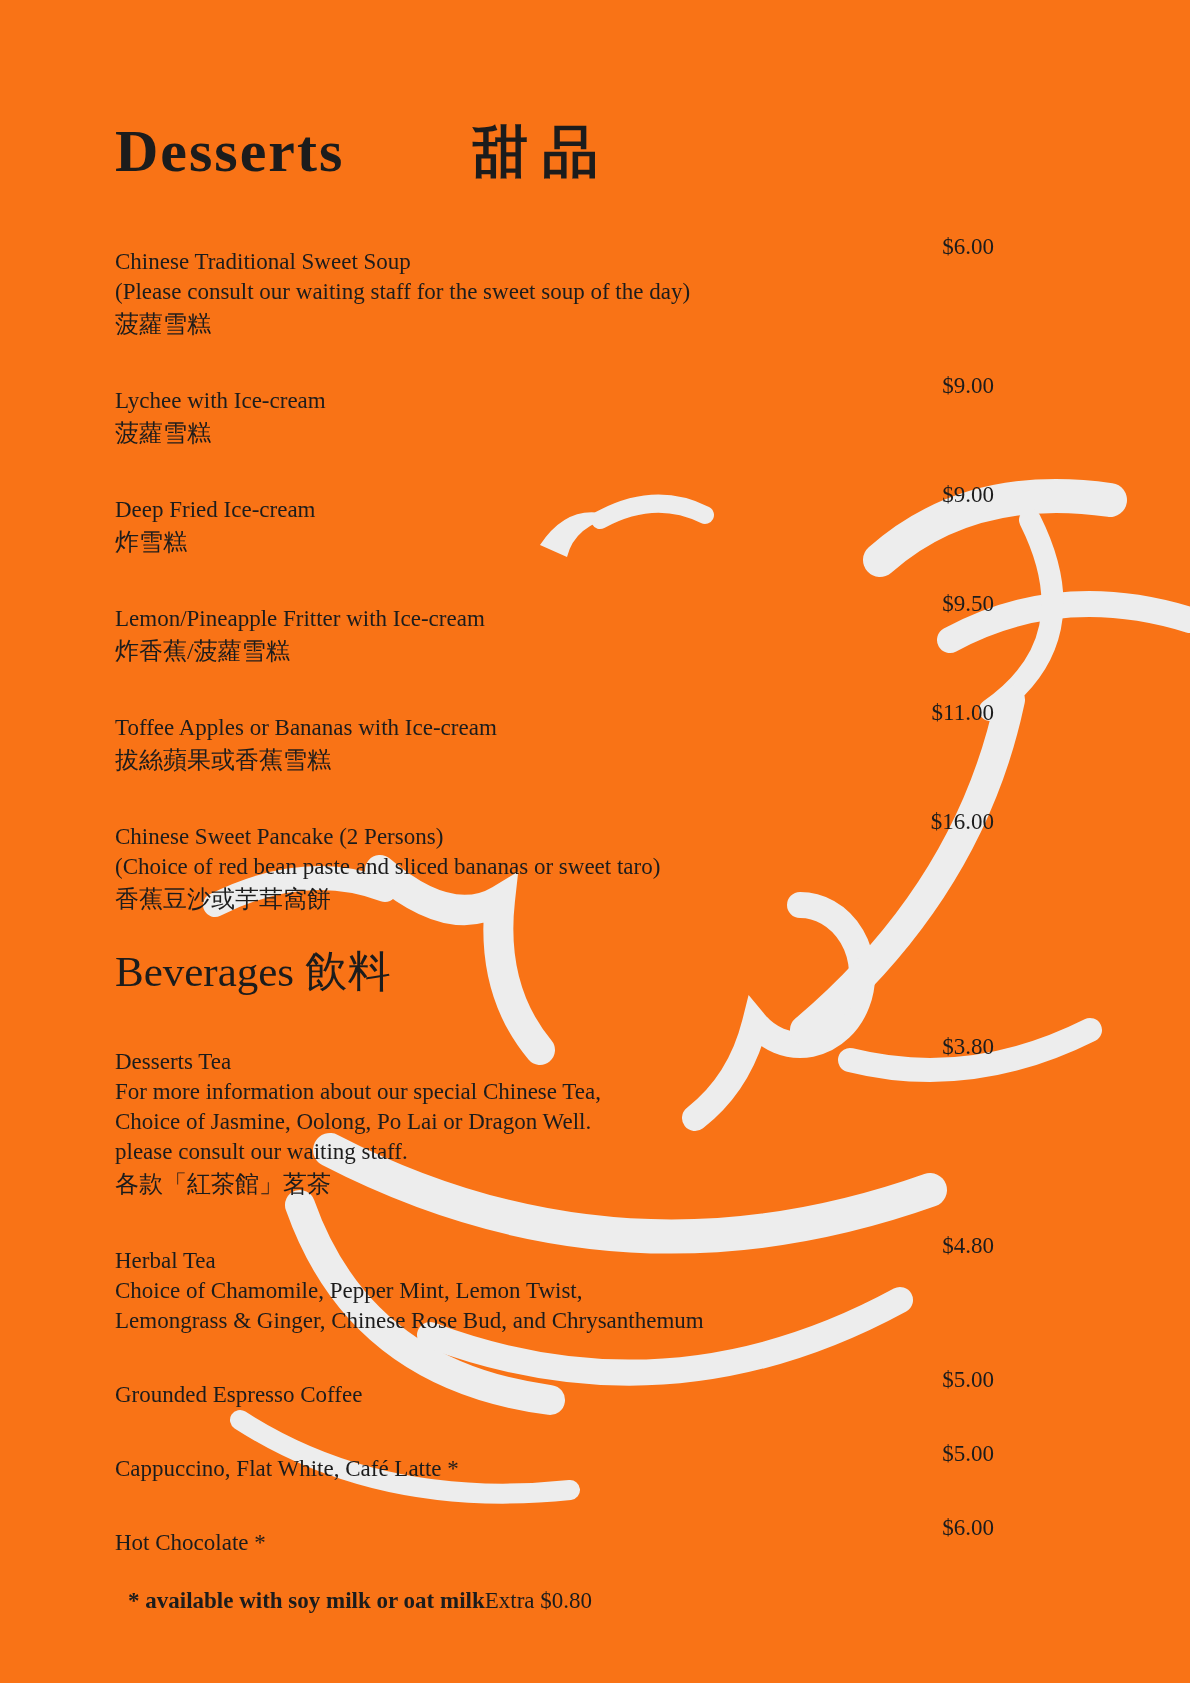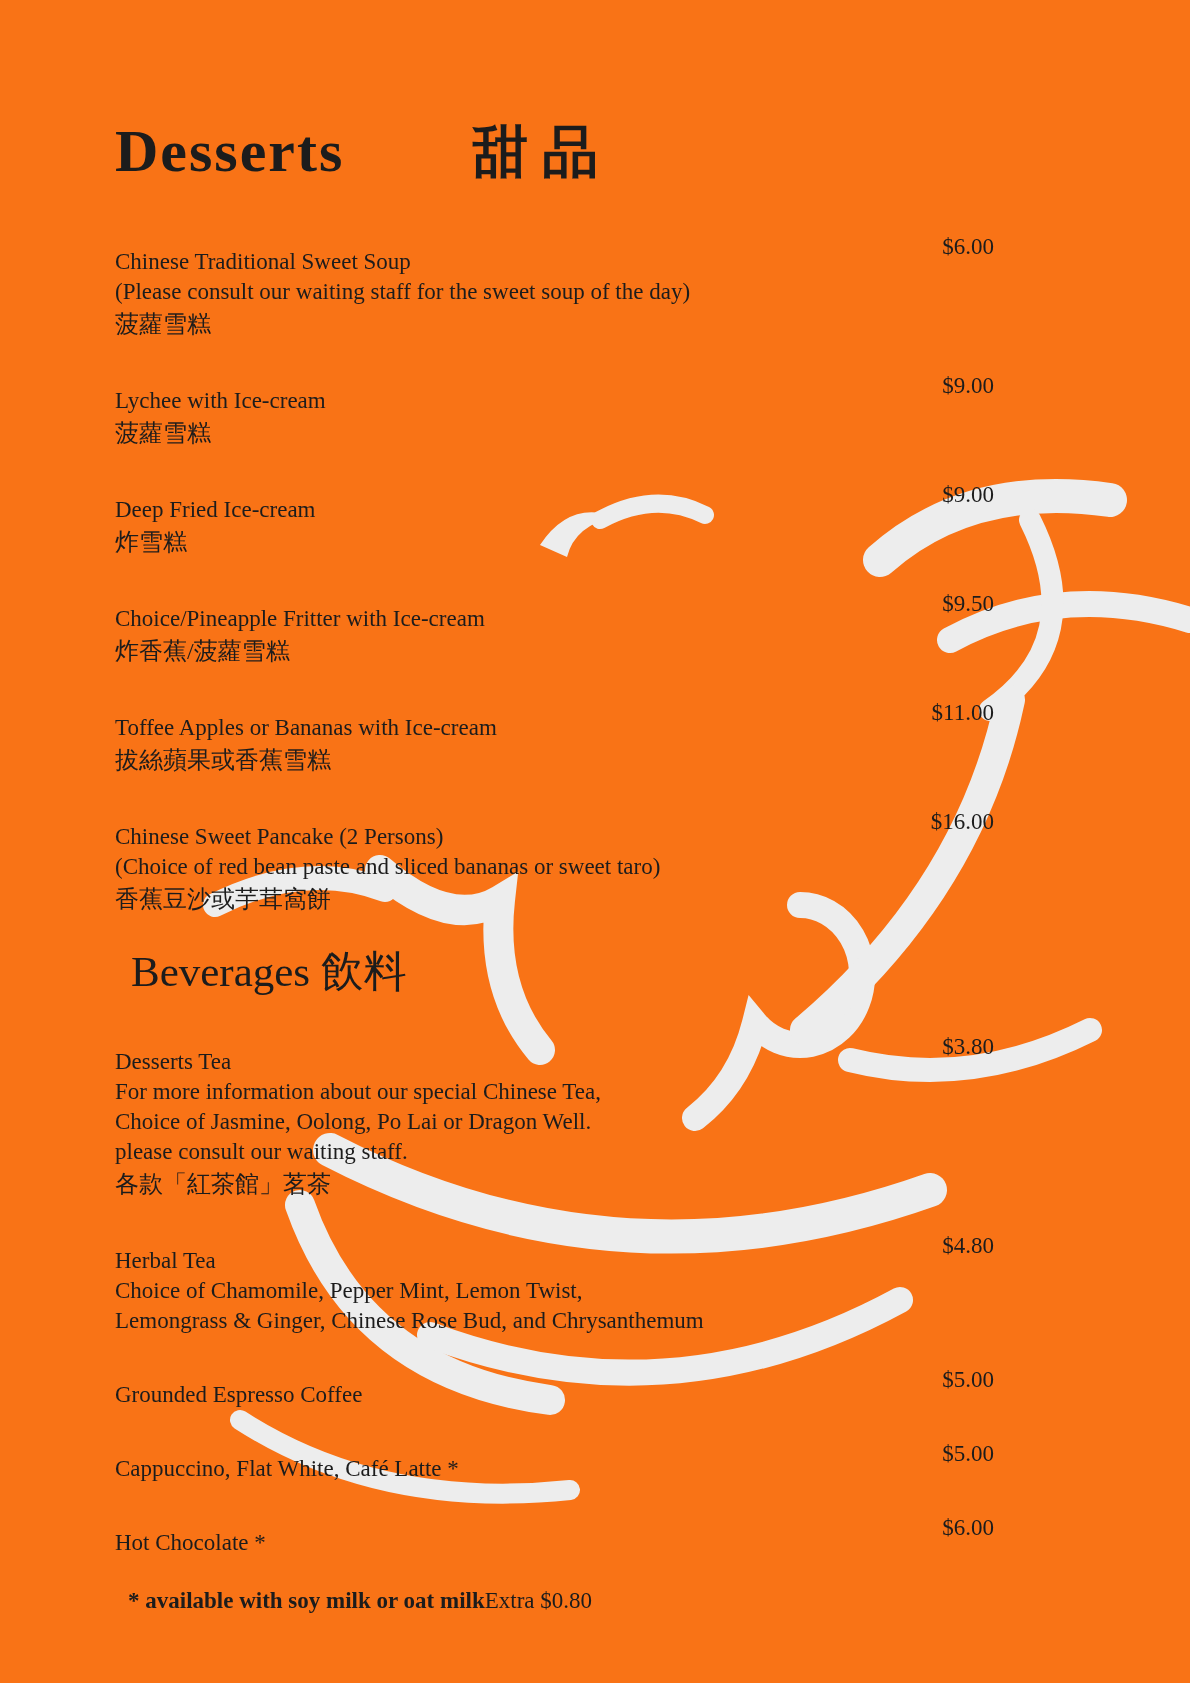--- a/index.html
+++ b/index.html
@@ -51,21 +51,21 @@
   .item-price {
     font-size: 23px;
     line-height: 30px;
     white-space: nowrap;
     padding-top: 1px;
   }
   .section-heading {
     font-size: 43px;
     font-weight: normal;
     line-height: 54px;
-    margin: 24px 0 32px 16px;
+    margin: 24px 0 32px 0;
   }
   .footnote-row {
     display: flex;
     align-items: flex-start;
     margin-top: 26px;
     padding-left: 13px;
   }
   .footnote-text  { font-size: 23px; line-height: 30px; font-weight: bold; }
   .footnote-price { font-size: 23px; line-height: 30px; white-space: nowrap; }
 </style>
@@ -127,21 +127,21 @@
   <div class="item-row">
     <div class="item-text">
       <div class="item-name">Deep Fried Ice-cream</div>
       <div class="item-zh">炸雪糕</div>
     </div>
     <div class="item-price">$9.00</div>
   </div>
 
   <div class="item-row">
     <div class="item-text">
-      <div class="item-name">Choice/Pineapple Fritter with Ice-cream</div>
+      <div class="item-name">Lemon/Pineapple Fritter with Ice-cream</div>
       <div class="item-zh">炸香蕉/菠蘿雪糕</div>
     </div>
     <div class="item-price">$9.50</div>
   </div>
 
   <div class="item-row">
     <div class="item-text">
       <div class="item-name">Toffee Apples or Bananas with Ice-cream</div>
       <div class="item-zh">拔絲蘋果或香蕉雪糕</div>
     </div>

